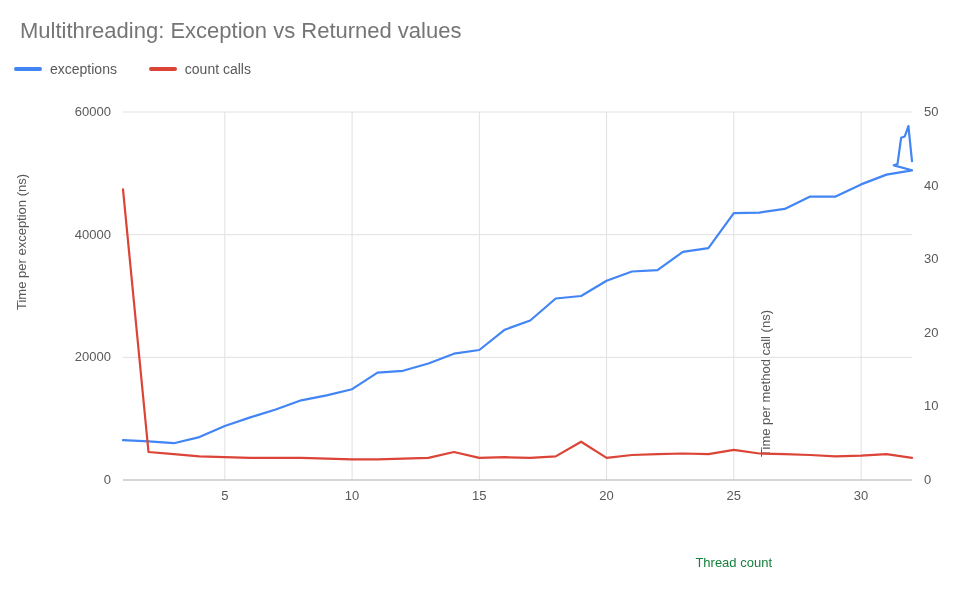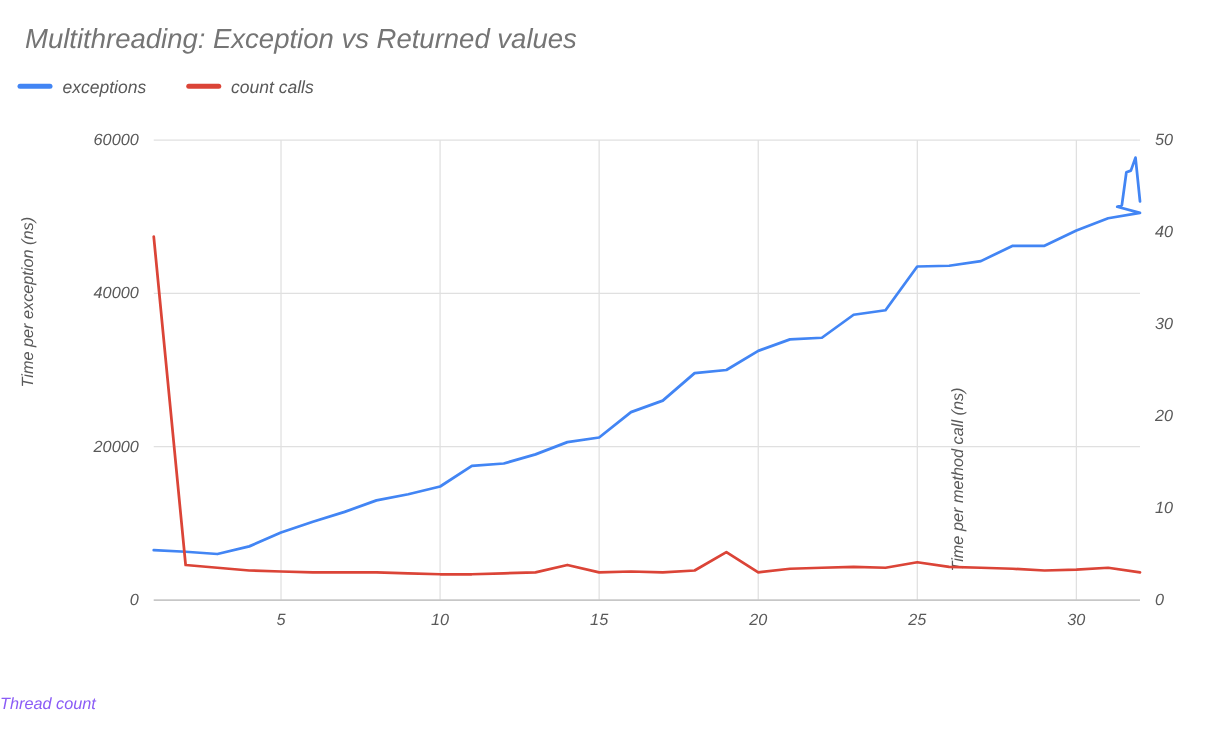--- a/index.html
+++ b/index.html
@@ -9,21 +9,20 @@
     height: 601px;
     background: #ffffff;
     font-family: Arial, Helvetica, sans-serif;
     color: #595959;
   }
   .chart-wrap {
     position: relative;
     width: 772px;
     height: 601px;
     box-sizing: border-box;
-    font-style: italic;
   }
   .title {
     position: absolute;
     top: 18px;
     left: 20px;
     font-size: 22px;
     color: #757575;
   }
   .legend {
     position: absolute;
@@ -72,23 +71,23 @@
     transform-origin: right top;
     font-size: 13px;
     color: #595959;
     white-space: nowrap;
   }
   .axis-label-bottom {
     position: absolute;
     left: 0;
     width: 100%;
     top: 555px;
-    text-align: left;
+    text-align: right;
     font-size: 13px;
-    color: #8b5cf6;
+    color: #15803d;
   }
   .tick-label {
     font-size: 13px;
     fill: #595959;
   }
   .grid-line {
     stroke: #e0e0e0;
     stroke-width: 1;
   }
   .axis-line {

